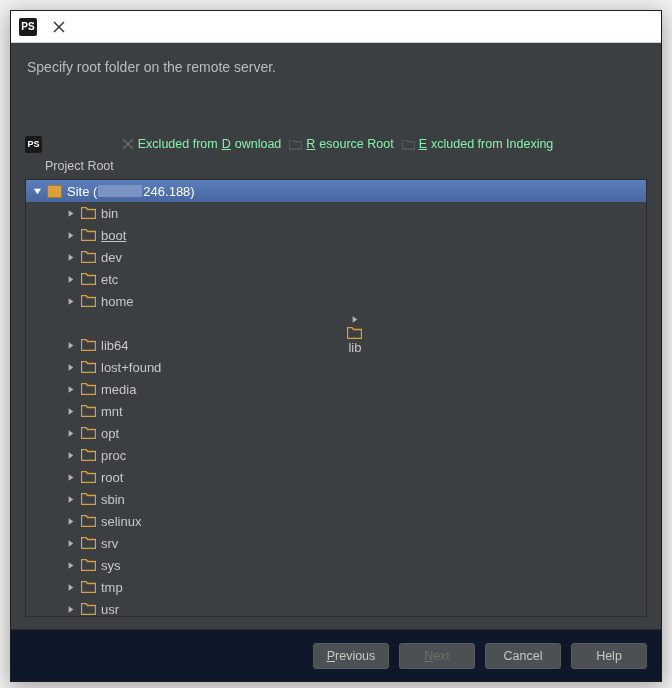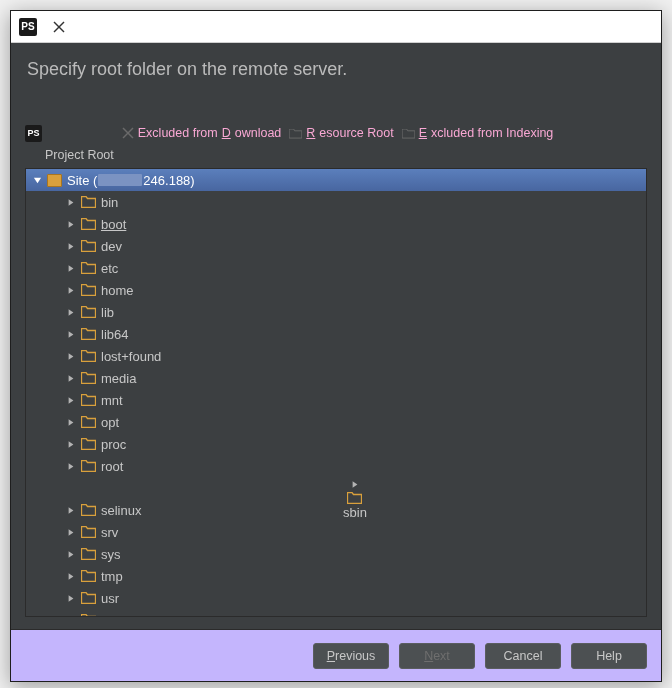--- a/index.html
+++ b/index.html
@@ -59,23 +59,23 @@
 
   .content {
     flex: 1;
     display: flex;
     flex-direction: column;
     padding: 12px 14px;
     color: #bbbbbb;
     min-height: 0;
   }
   .instruction {
-    font-size: 18px;
+    font-size: 14px;
     color: #bbbbbb;
-    margin-bottom: 16px;
+    margin-bottom: 32px;
     padding: 4px 2px;
   }
   .toolbar {
     display: flex;
     align-items: center;
     gap: 8px;
     padding: 4px 4px 6px 20px;
     position: relative;
   }
   .toolbar .ps-badge {
@@ -93,21 +93,21 @@
     border-radius: 2px;
   }
   .toolbar .tb-item {
     display: flex;
     align-items: center;
     gap: 4px;
     font-size: 12.5px;
     cursor: default;
   }
   .toolbar .tb-item.active { color: #c7c7c7; margin-top: 44px; }
-  .toolbar .tb-item.disabled { color: #f9a8d4; }
+  .toolbar .tb-item.disabled { color: #86efac; }
   .toolbar .tb-item .u { text-decoration: underline; }
   .toolbar .ex-icon {
     width: 12px; height: 12px;
     display: inline-block;
   }
   .toolbar .fold-icon {
     width: 13px; height: 10px;
     display: inline-block;
   }
   .toolbar .fold-icon svg { width:13px; height:10px; }
@@ -166,21 +166,21 @@
   }
 
   .footer {
     height: 52px;
     display: flex;
     align-items: center;
     justify-content: flex-end;
     gap: 10px;
     padding: 0 14px;
     border-top: 1px solid #2b2b2b;
-    background: #c4b5fd;
+    background: #0f172a;
   }
   .btn {
     min-width: 76px;
     height: 26px;
     background: #4c5052;
     border: 1px solid #5a5d5f;
     color: #c7c7c7;
     font-size: 12.5px;
     border-radius: 3px;
     display: flex;
@@ -321,21 +321,21 @@
                 <path d="M2 1 L8 5 L2 9 Z"></path>
               </svg>
             </span>
             <span class="node-icon folder-icon">
               <svg viewBox="0 0 15 12">
                 <path d="M0.5 2.5 L0.5 11.5 L14.5 11.5 L14.5 2.5 L6.5 2.5 L5 0.5 L0.5 0.5 Z" fill="none" stroke="#d9a03c" stroke-width="1.3"></path>
               </svg>
             </span>
             <span class="label">home</span>
           </div>
-          <div class="tree-row" style="padding-left: 38px;">
+          <div class="tree-row" style="padding-left: 38px; flex-direction: column;">
             <span class="arrow">
               <svg width="8" height="9" viewBox="0 0 10 10">
                 <path d="M2 1 L8 5 L2 9 Z"></path>
               </svg>
             </span>
             <span class="node-icon folder-icon">
               <svg viewBox="0 0 15 12">
                 <path d="M0.5 2.5 L0.5 11.5 L14.5 11.5 L14.5 2.5 L6.5 2.5 L5 0.5 L0.5 0.5 Z" fill="none" stroke="#d9a03c" stroke-width="1.3"></path>
               </svg>
             </span>
@@ -425,21 +425,21 @@
                 <path d="M2 1 L8 5 L2 9 Z"></path>
               </svg>
             </span>
             <span class="node-icon folder-icon">
               <svg viewBox="0 0 15 12">
                 <path d="M0.5 2.5 L0.5 11.5 L14.5 11.5 L14.5 2.5 L6.5 2.5 L5 0.5 L0.5 0.5 Z" fill="none" stroke="#d9a03c" stroke-width="1.3"></path>
               </svg>
             </span>
             <span class="label">root</span>
           </div>
-          <div class="tree-row" style="padding-left: 38px; flex-direction: column;">
+          <div class="tree-row" style="padding-left: 38px;">
             <span class="arrow">
               <svg width="8" height="9" viewBox="0 0 10 10">
                 <path d="M2 1 L8 5 L2 9 Z"></path>
               </svg>
             </span>
             <span class="node-icon folder-icon">
               <svg viewBox="0 0 15 12">
                 <path d="M0.5 2.5 L0.5 11.5 L14.5 11.5 L14.5 2.5 L6.5 2.5 L5 0.5 L0.5 0.5 Z" fill="none" stroke="#d9a03c" stroke-width="1.3"></path>
               </svg>
             </span>

